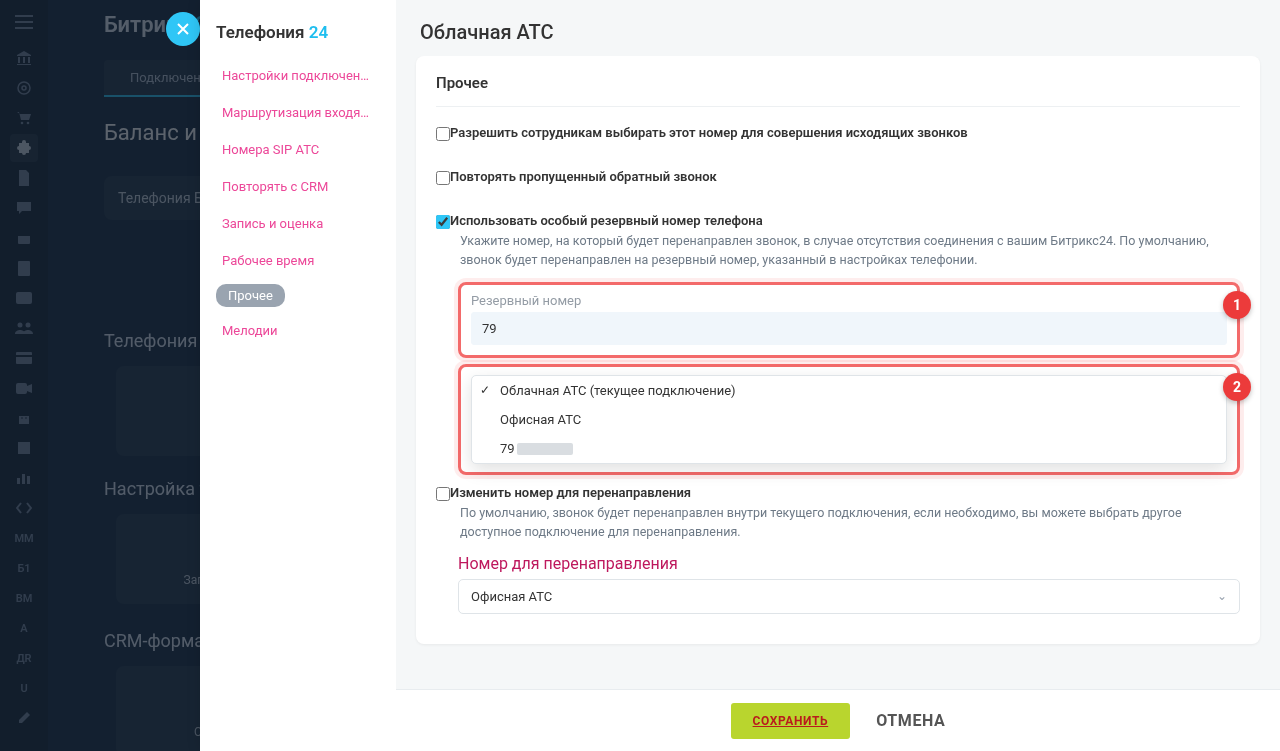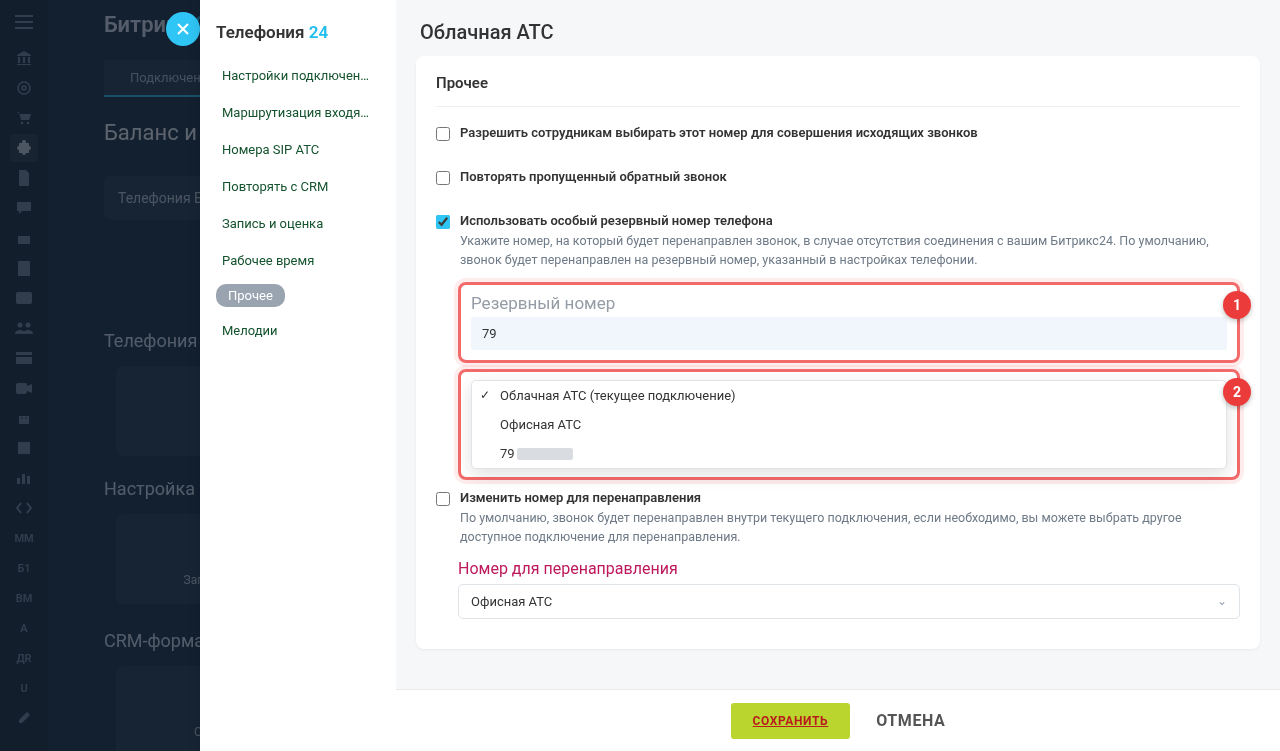--- a/index.html
+++ b/index.html
@@ -40,44 +40,44 @@
     .dim { position:absolute; left:0; top:0; width:1280px; height:751px; background:rgba(15,25,38,.68); }
 
     
     .settings-panel {
       position:absolute; left:200px; top:0; width:196px; height:751px; background:#fff; box-shadow: 2px 0 14px rgba(0,0,0,.18);
       padding:22px 16px;
     }
     .settings-title { font-size:17px; font-weight:600; color:#333; margin-bottom:20px;}
     .settings-title .n24 { color:#1fbeef; }
     .snav { display:flex; flex-direction:column; gap:10px; }
-    .snav .sitem { font-size:13px; color:#14532d; padding:6px 6px; border-radius:10px; cursor:pointer; white-space:nowrap; overflow:hidden; text-overflow:ellipsis;}
+    .snav .sitem { font-size:13px; color:#ec4899; padding:6px 6px; border-radius:10px; cursor:pointer; white-space:nowrap; overflow:hidden; text-overflow:ellipsis;}
     .snav .sitem.active { background:#9aa4b0; color:#fff; padding:4px 12px; display:inline-block; width:max-content;}
 
     
     .modal {
       position:absolute; left:396px; top:0; right:0; height:751px; background:#f5f7f8;
       display:flex; flex-direction:column;
     }
     .page-title { font-size:20px; font-weight:500; color:#333; padding:20px 24px 12px;}
     .content-wrap { flex:1; overflow:auto; padding:0 20px 10px;}
     .card { background:#fff; border-radius:8px; padding:18px 20px 30px; box-shadow:0 1px 3px rgba(0,0,0,.06);}
     .card h3 { font-size:15px; font-weight:600; color:#333; padding-bottom:14px; border-bottom:1px solid #edf0f2; margin-bottom:18px;}
 
-    .chk-row { display:flex; align-items:flex-start; gap:10px; margin-bottom:28px;}
+    .chk-row { display:flex; align-items:flex-start; margin-bottom:28px;}
     .chk-row.tight { margin-bottom:6px;}
     .chk-row input[type=checkbox] { width:14px; height:14px; margin-top:2px; accent-color:#2fc6f6; cursor:pointer;}
     .chk-row label { font-size:13px; color:#333; font-weight:600; cursor:pointer;}
     .helper { font-size:12.5px; color:#6e7a87; padding-left:24px; margin:-4px 0 12px; line-height:1.55;}
 
     .highlight-box {
       position:relative; border:3px solid #f36a6a; border-radius:8px; padding:8px 10px 10px; margin:6px 0 6px 22px;
       box-shadow: 0 0 0 4px rgba(243,106,106,.12);
     }
-    .hb-label { font-size:17px; color:#949ca5; margin-bottom:4px;}
+    .hb-label { font-size:13px; color:#949ca5; margin-bottom:4px;}
     .hb-input { width:100%; background:#f0f6fb; border:1px solid #f0f6fb; border-radius:3px; padding:8px 10px; font-size:13px; color:#333;}
     .hb-badge { position:absolute; right:-14px; width:28px; height:28px; border-radius:50%; background:#ec3b3b; color:#fff; font-weight:700; display:flex; align-items:center; justify-content:center; font-size:14px; box-shadow:0 2px 5px rgba(0,0,0,.25);}
     .hb-badge.one { top:6px;}
     .hb-badge.two { top:6px;}
 
     .dd-list { border:1px solid #dfe4e8; border-radius:5px; background:#fff; box-shadow:0 6px 18px rgba(0,0,0,.12); overflow:hidden;}
     .dd-item { font-size:13px; padding:7px 28px; color:#333; position:relative; cursor:pointer;}
     .dd-item .check { position:absolute; left:8px; top:7px; font-size:12px;}
     .dd-item .mask { display:inline-block; width:56px; height:12px; background:#d9dde1; border-radius:2px; vertical-align:middle; margin-left:2px;}
 

